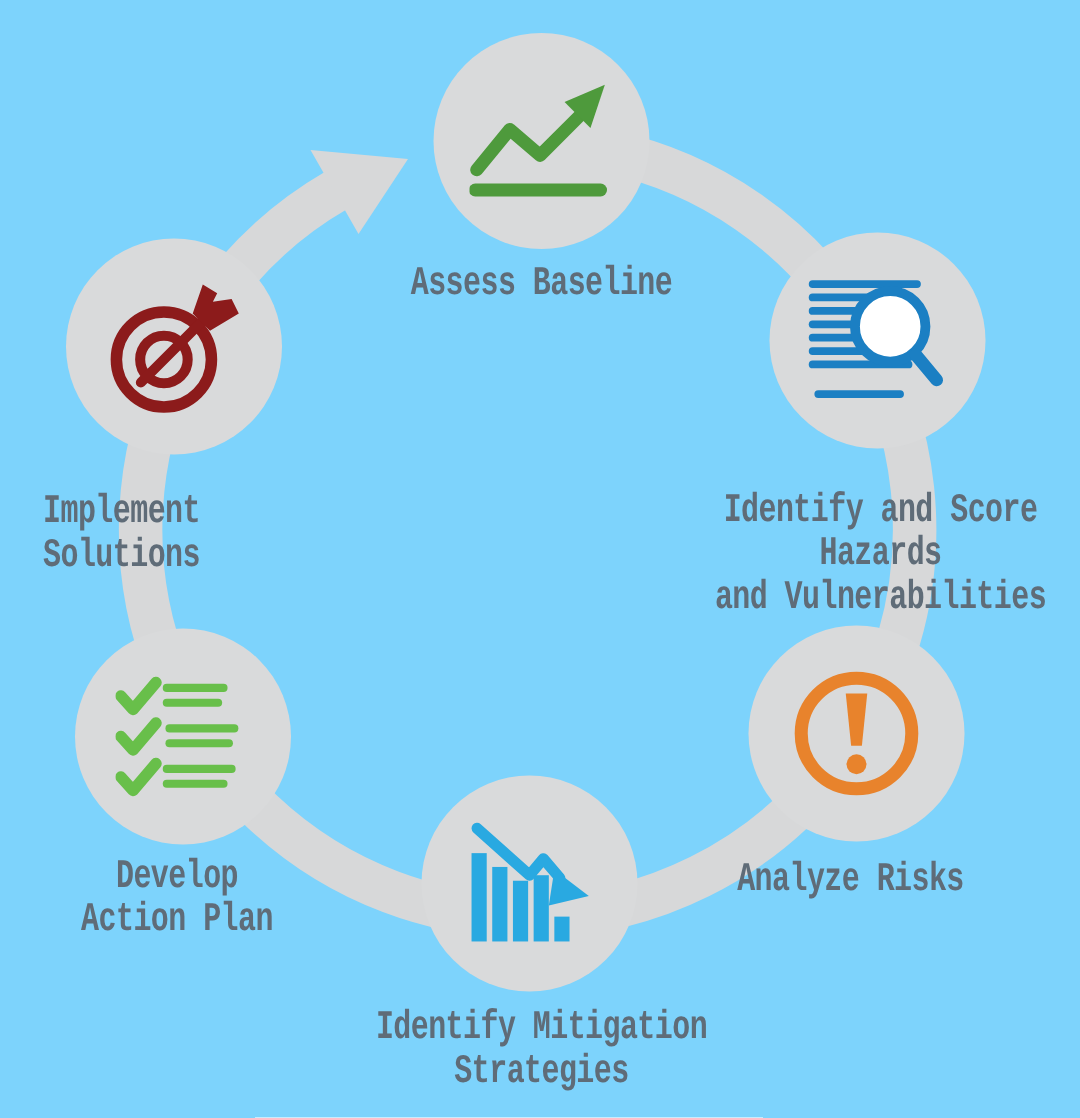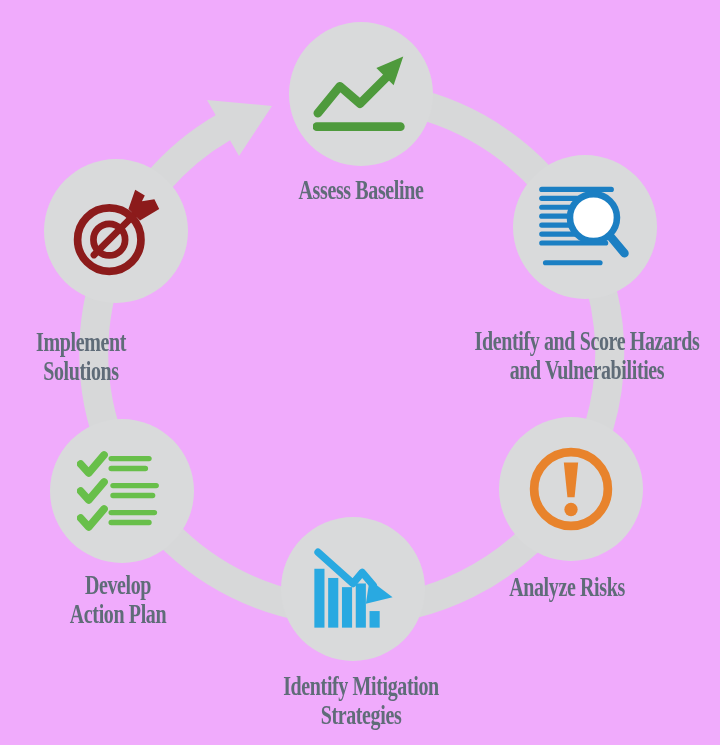--- a/index.html
+++ b/index.html
@@ -1,18 +1,18 @@
 <!DOCTYPE html>
 <html style="--ring: #d7d8d9; --circle-bg: #d9dadb; --label: #5f6c78; --green-dark: #4e9a3c; --green-light: #68bf4a; --blue: #1b7fc3; --blue-light: #29a9e1; --orange: #e8832c; --dark-red: #8c1b1b;"><head>
 <meta charset="utf-8">
 <style>
   html,body{margin:0;padding:0;background:#ffffff;}
   .canvas{
-    position:relative;width:720px;height:745px;background:#f0abfc;
-    font-family:Liberation Serif, serif;overflow:hidden;
+    position:relative;width:720px;height:745px;background:#7dd3fc;
+    font-family:Liberation Mono, monospace;overflow:hidden;
   }
   .ring-svg{position:absolute;left:0;top:0;}
   .ring-arc{stroke:var(--ring);stroke-width:29;fill:none;}
   .ring-head{fill:var(--ring);}
   .node{position:absolute;}
   .circle{
     position:absolute;width:144px;height:144px;border-radius:50%;
     background:var(--circle-bg);display:flex;align-items:center;justify-content:center;
   }
   .c-top{left:289px;top:22px;}

